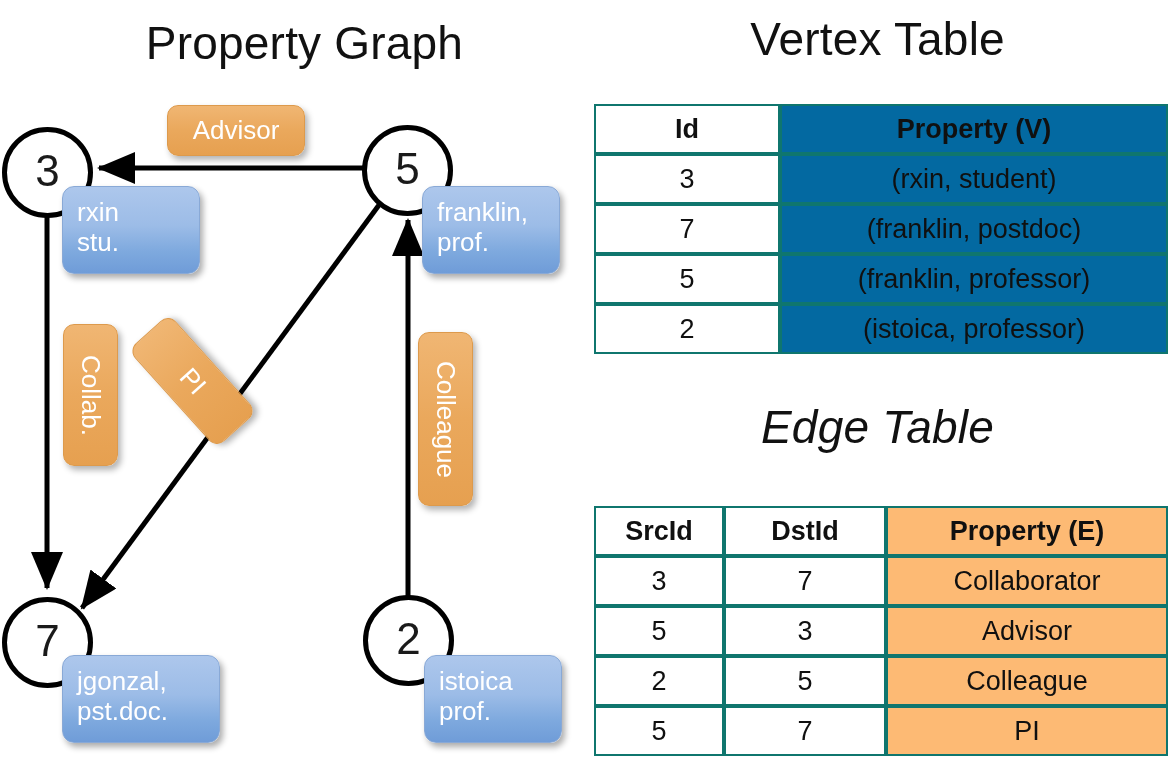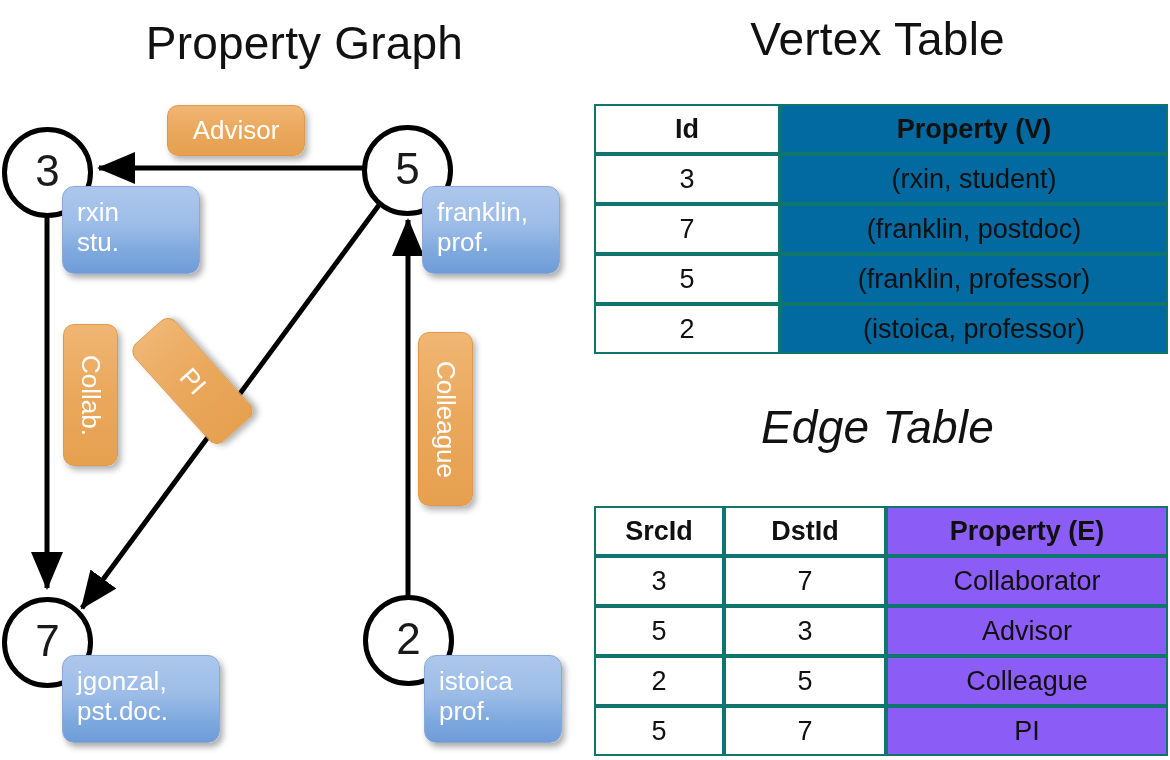--- a/index.html
+++ b/index.html
@@ -62,21 +62,21 @@
     table-layout:fixed;
   }
   table.grid td{
     border:2px solid #0f766e;
     text-align:center;vertical-align:middle;
     font-size:27px;color:#101010;
     padding:0;height:46px;
   }
   table.grid td.hdr{font-weight:bold;font-size:27px;}
   td.fill-blue{background:#0369a1;}
-  td.fill-peach{background:#8b5cf6;}
+  td.fill-peach{background:#fdba74;}
   td.plain{background:#ffffff;}
 
   #vertex-table{left:594px;top:104px;width:574px;}
   #edge-table{left:594px;top:490px;width:574px;margin-top:16px;}
 </style>
 </head>
 <body>
 
 <div class="stage">
 

